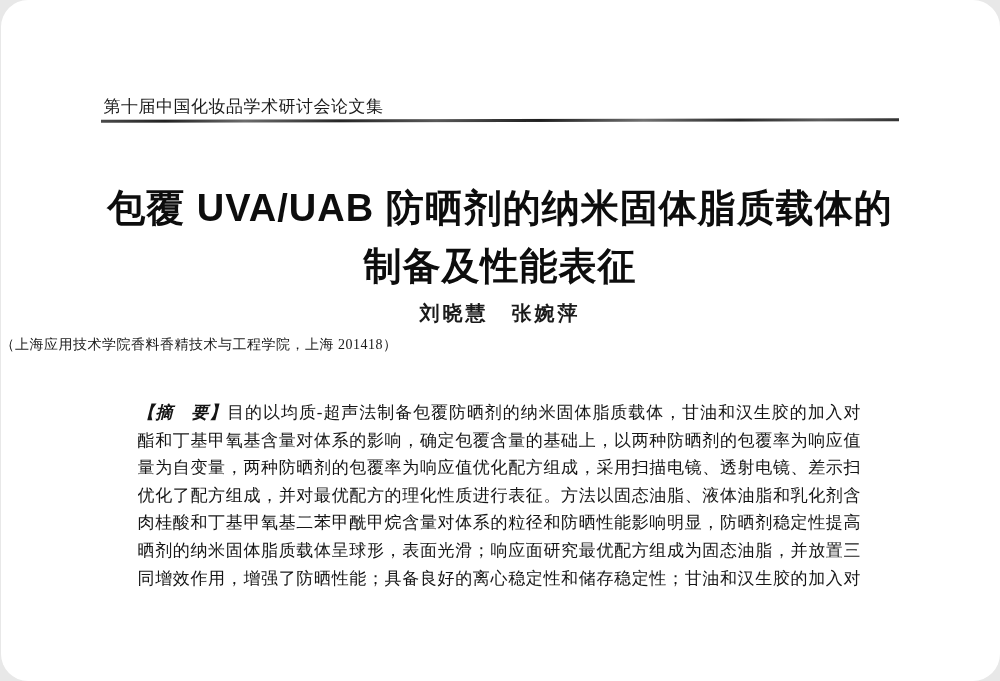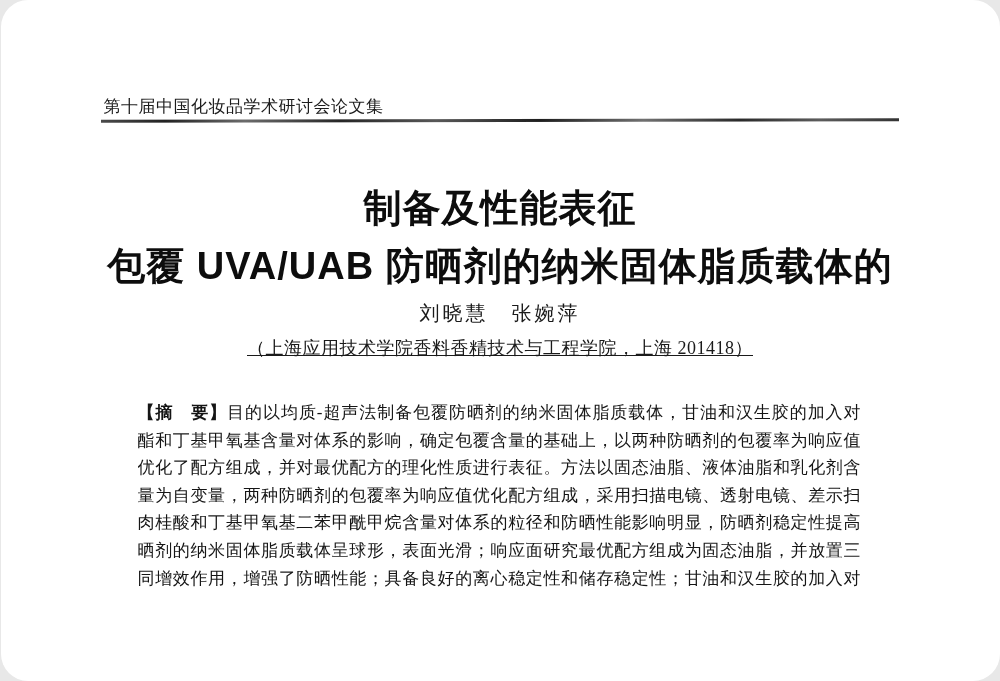--- a/index.html
+++ b/index.html
@@ -52,77 +52,76 @@
     color: #0d0d0d;
     letter-spacing: 1px;
   }
   .authors {
     position: absolute;
     left: 0;
     right: 0;
     top: 300px;
     text-align: center;
     font-size: 20px;
-    font-weight: 400;
+    font-weight: 700;
     letter-spacing: 3px;
     color: #1a1a1a;
   }
   .affiliation {
     position: absolute;
     left: 0;
     right: 0;
     top: 336px;
-    text-align: center;
-    font-size: 18px;
+    font-size: 14px;
     letter-spacing: 0.5px;
     color: #1a1a1a;
-    text-decoration: underline;
   }
   .abstract {
     position: absolute;
     left: 137px;
     top: 399px;
     width: 723px;
     font-size: 17px;
     color: #151515;
   }
   .abstract .line {
     height: 27.6px;
     line-height: 27.6px;
     text-align: justify;
     text-align-last: justify;
     overflow: hidden;
   }
   .abstract .label {
     font-weight: 700;
+    font-style: italic;
   }
 </style>
 </head>
 <body>
 
 <div class="page">
 
   <div class="running-header">第十届中国化妆品学术研讨会论文集</div>
 
   <div class="header-rule"></div>
 
   <div class="paper-title">
+    <div>包覆 UVA/UAB 防晒剂的纳米固体脂质载体的</div>
     <div>制备及性能表征</div>
-    <div>包覆 UVA/UAB 防晒剂的纳米固体脂质载体的</div>
   </div>
 
   <div class="authors">刘晓慧　张婉萍</div>
 
   <div class="affiliation">（上海应用技术学院香料香精技术与工程学院，上海 201418）</div>
 
   <div class="abstract">
     <div class="line">
       <span class="label">【摘　要】</span><span>目的以均质-超声法制备包覆防晒剂的纳米固体脂质载体，甘油和汉生胶的加入对</span>
     </div>
     <div class="line">酯和丁基甲氧基含量对体系的影响，确定包覆含量的基础上，以两种防晒剂的包覆率为响应值</div>
+    <div class="line">量为自变量，两种防晒剂的包覆率为响应值优化配方组成，采用扫描电镜、透射电镜、差示扫</div>
     <div class="line">优化了配方组成，并对最优配方的理化性质进行表征。方法以固态油脂、液体油脂和乳化剂含</div>
-    <div class="line">量为自变量，两种防晒剂的包覆率为响应值优化配方组成，采用扫描电镜、透射电镜、差示扫</div>
     <div class="line">肉桂酸和丁基甲氧基二苯甲酰甲烷含量对体系的粒径和防晒性能影响明显，防晒剂稳定性提高</div>
     <div class="line">晒剂的纳米固体脂质载体呈球形，表面光滑；响应面研究最优配方组成为固态油脂，并放置三</div>
     <div class="line">同增效作用，增强了防晒性能；具备良好的离心稳定性和储存稳定性；甘油和汉生胶的加入对</div>
   </div>
 
 </div>
 
 </body></html>

